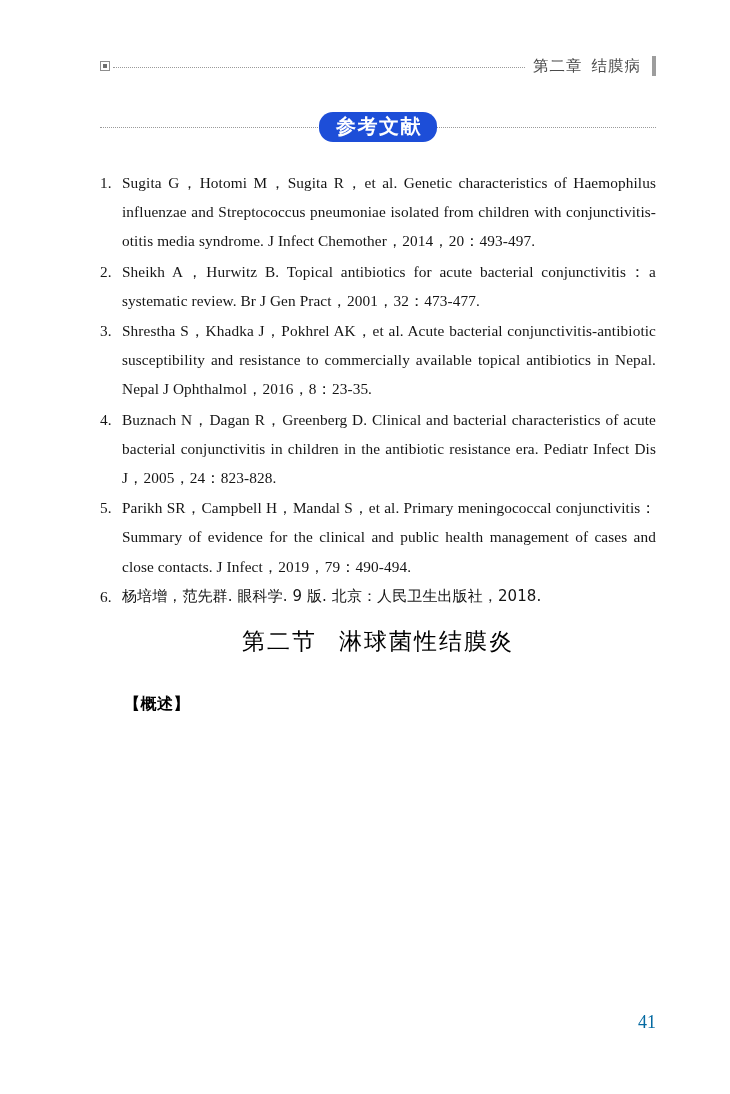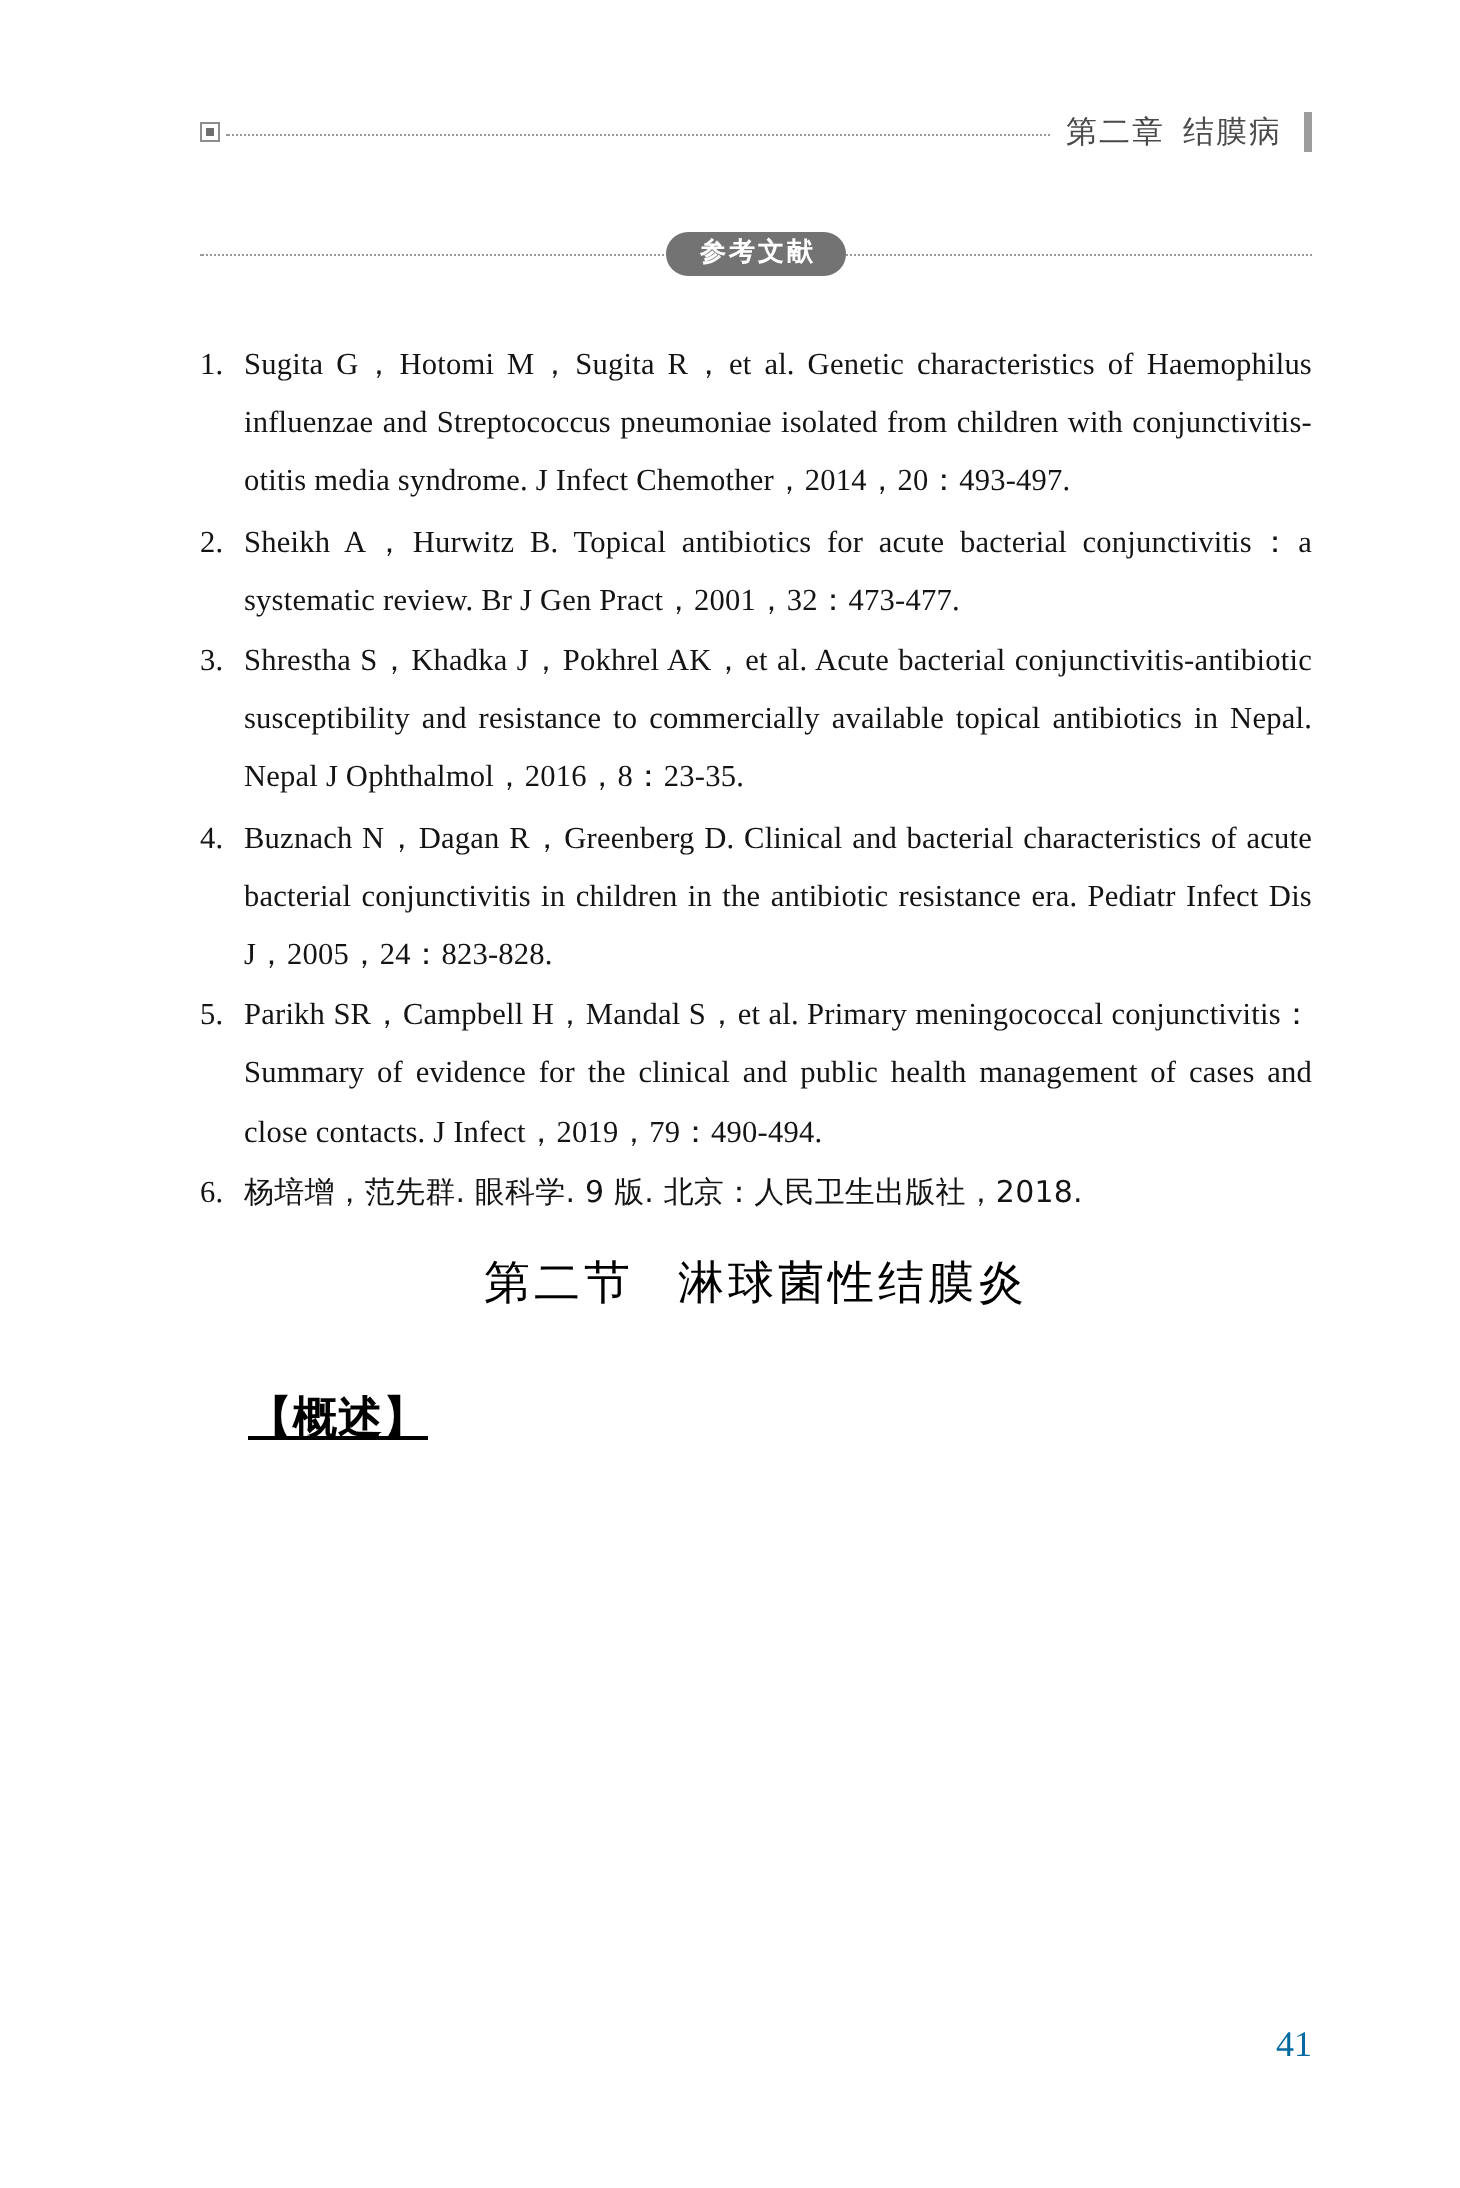--- a/index.html
+++ b/index.html
@@ -90,25 +90,25 @@
   .ref-divider .dots {
     position: absolute;
     left: 0;
     right: 0;
     top: 50%;
     border-bottom: 1px dotted #9a9a9a;
   }
   .ref-badge {
     position: relative;
     z-index: 2;
-    background: #737373;
+    background: #1d4ed8;
     color: #ffffff;
     font-family: "DejaVu Sans", "Liberation Sans", sans-serif;
     font-weight: bold;
-    font-size: 13px;
+    font-size: 20px;
     letter-spacing: 1.5px;
     padding: 4px 15px 5px 17px;
     border-radius: 14px;
     line-height: 1.05;
   }
 
   
   .ref-list {
     position: absolute;
     left: 100px;
@@ -160,26 +160,25 @@
 
   
   .body-block {
     position: absolute;
     left: 100px;
     width: 556px;
     font-family: "DejaVu Sans", "Liberation Sans", sans-serif;
   }
   .block-heading {
     font-weight: bold;
-    font-size: 22px;
+    font-size: 16px;
     letter-spacing: 0.5px;
     margin: 0 0 2px 0;
     padding-left: 24px;
     color: #000;
-    text-decoration: underline;
   }
   .body-para {
     font-size: 17.4px;
     line-height: 31.5px;
     text-indent: 36px;
     text-align: justify;
     color: #111;
     margin: 0;
     letter-spacing: 0.2px;
   }

